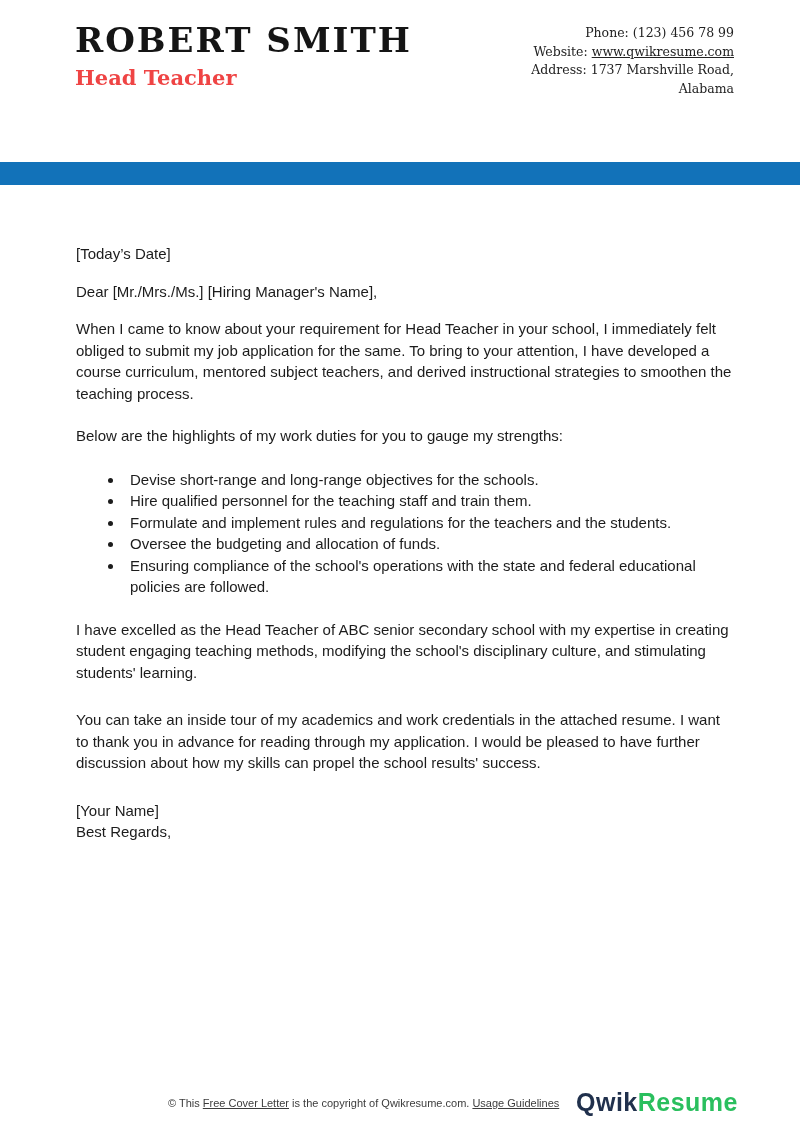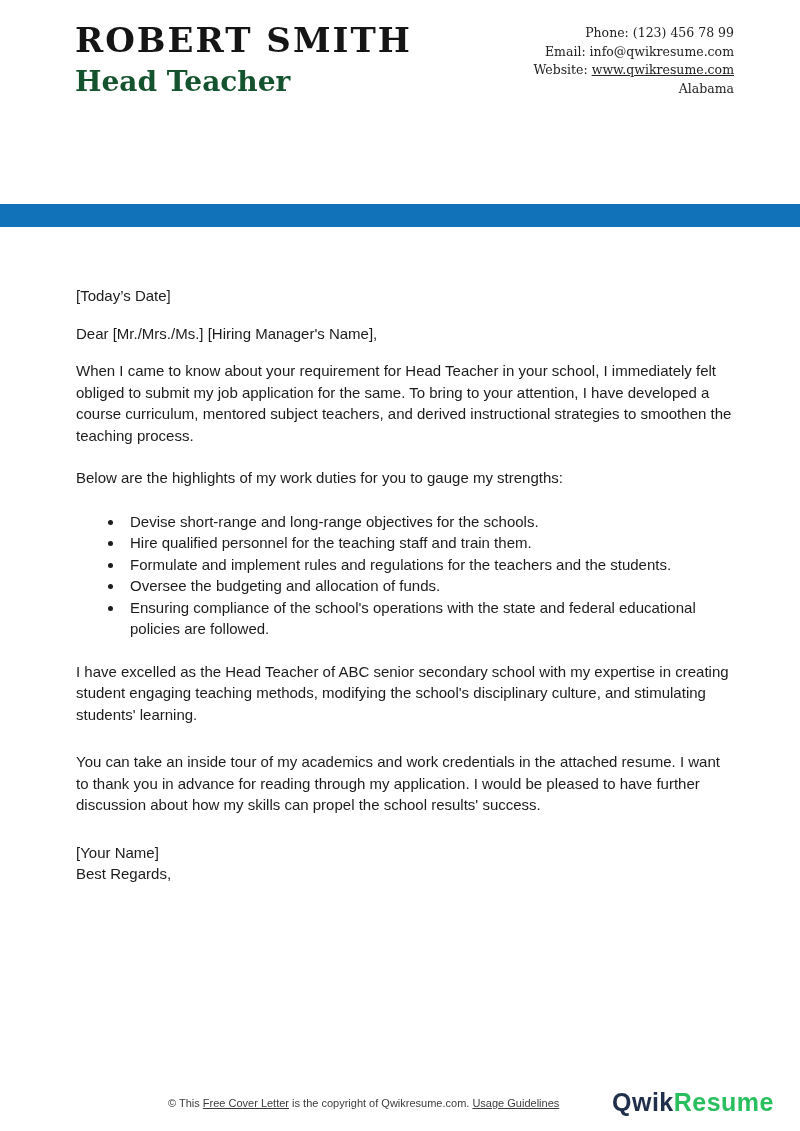--- a/index.html
+++ b/index.html
@@ -10,38 +10,38 @@
     height: 1131px;
     margin: 0 auto;
     background: #ffffff;
     font-family: "Liberation Sans", sans-serif;
     color: #222;
     overflow: hidden;
   }
 
   
   .header {
-    height: 204px;
+    height: 162px;
     padding: 22px 66px 0 75px;
     display: flex;
     justify-content: space-between;
   }
   .name-block h1 {
     font-family: "DejaVu Serif", serif;
     font-weight: 700;
     font-size: 34px;
     letter-spacing: 2px;
     color: #151515;
     line-height: 1.1;
   }
   .name-block h2 {
     font-family: "DejaVu Serif", serif;
     font-weight: 700;
-    font-size: 28px;
-    color: #14532d;
+    font-size: 21px;
+    color: #ef4444;
     margin-top: 6px;
   }
   .contact-block {
     font-family: "DejaVu Serif", serif;
     font-size: 12.5px;
     line-height: 18.5px;
     text-align: right;
     color: #222;
     white-space: nowrap;
     padding-top: 2px;
@@ -82,21 +82,21 @@
   .signoff p { margin: 0; }
 
   
   .footer {
     position: absolute;
     left: 0;
     bottom: 14px;
     width: 100%;
     display: flex;
     align-items: center;
-    padding: 0 26px 0 168px;
+    padding: 0 62px 0 168px;
   }
   .copyright {
     font-size: 11px;
     color: #3c3c3c;
   }
   .copyright .link {
     text-decoration: underline;
     cursor: pointer;
     color: #3c3c3c;
   }
@@ -115,22 +115,22 @@
 
 <div class="page">
 
   <header class="header">
     <div class="name-block">
       <h1>ROBERT SMITH</h1>
       <h2>Head Teacher</h2>
     </div>
     <div class="contact-block">
       <div class="contact-line"><span>Phone:</span> <span>(123) 456 78 99</span></div>
-      <div class="contact-line"><span>Email:</span> <span>info@qwikresume.com</span></div>
       <div class="contact-line"><span>Website:</span> <span class="u">www.qwikresume.com</span></div>
+      <div class="contact-line"><span>Address:</span> <span>1737 Marshville Road,</span></div>
       <div class="contact-line"><span>Alabama</span></div>
     </div>
   </header>
 
   <div class="blue-bar"></div>
 
   <main class="letter-body">
     <p class="date-line">[Today’s Date]</p>
 
 

